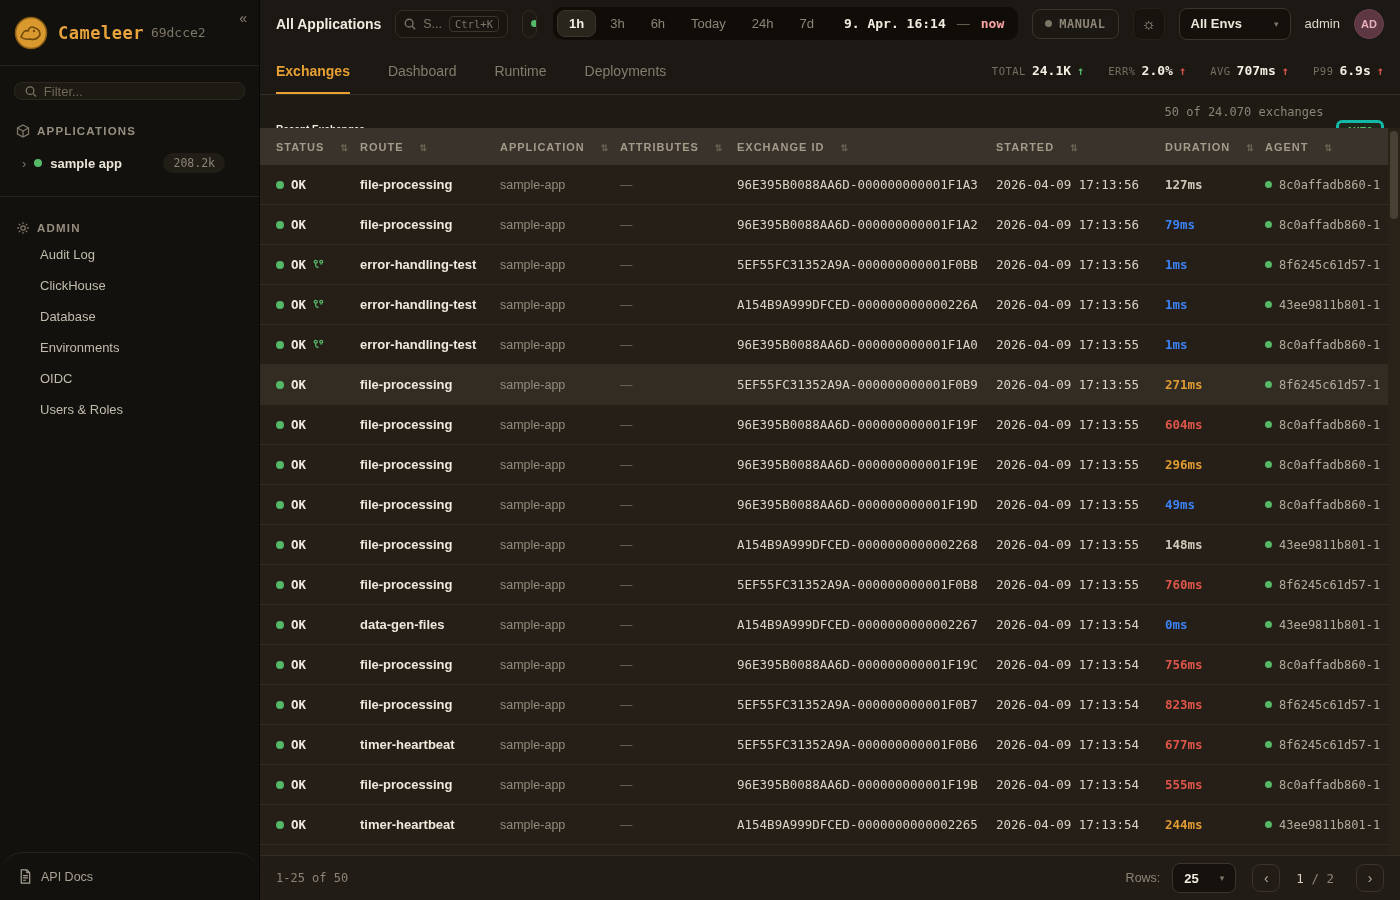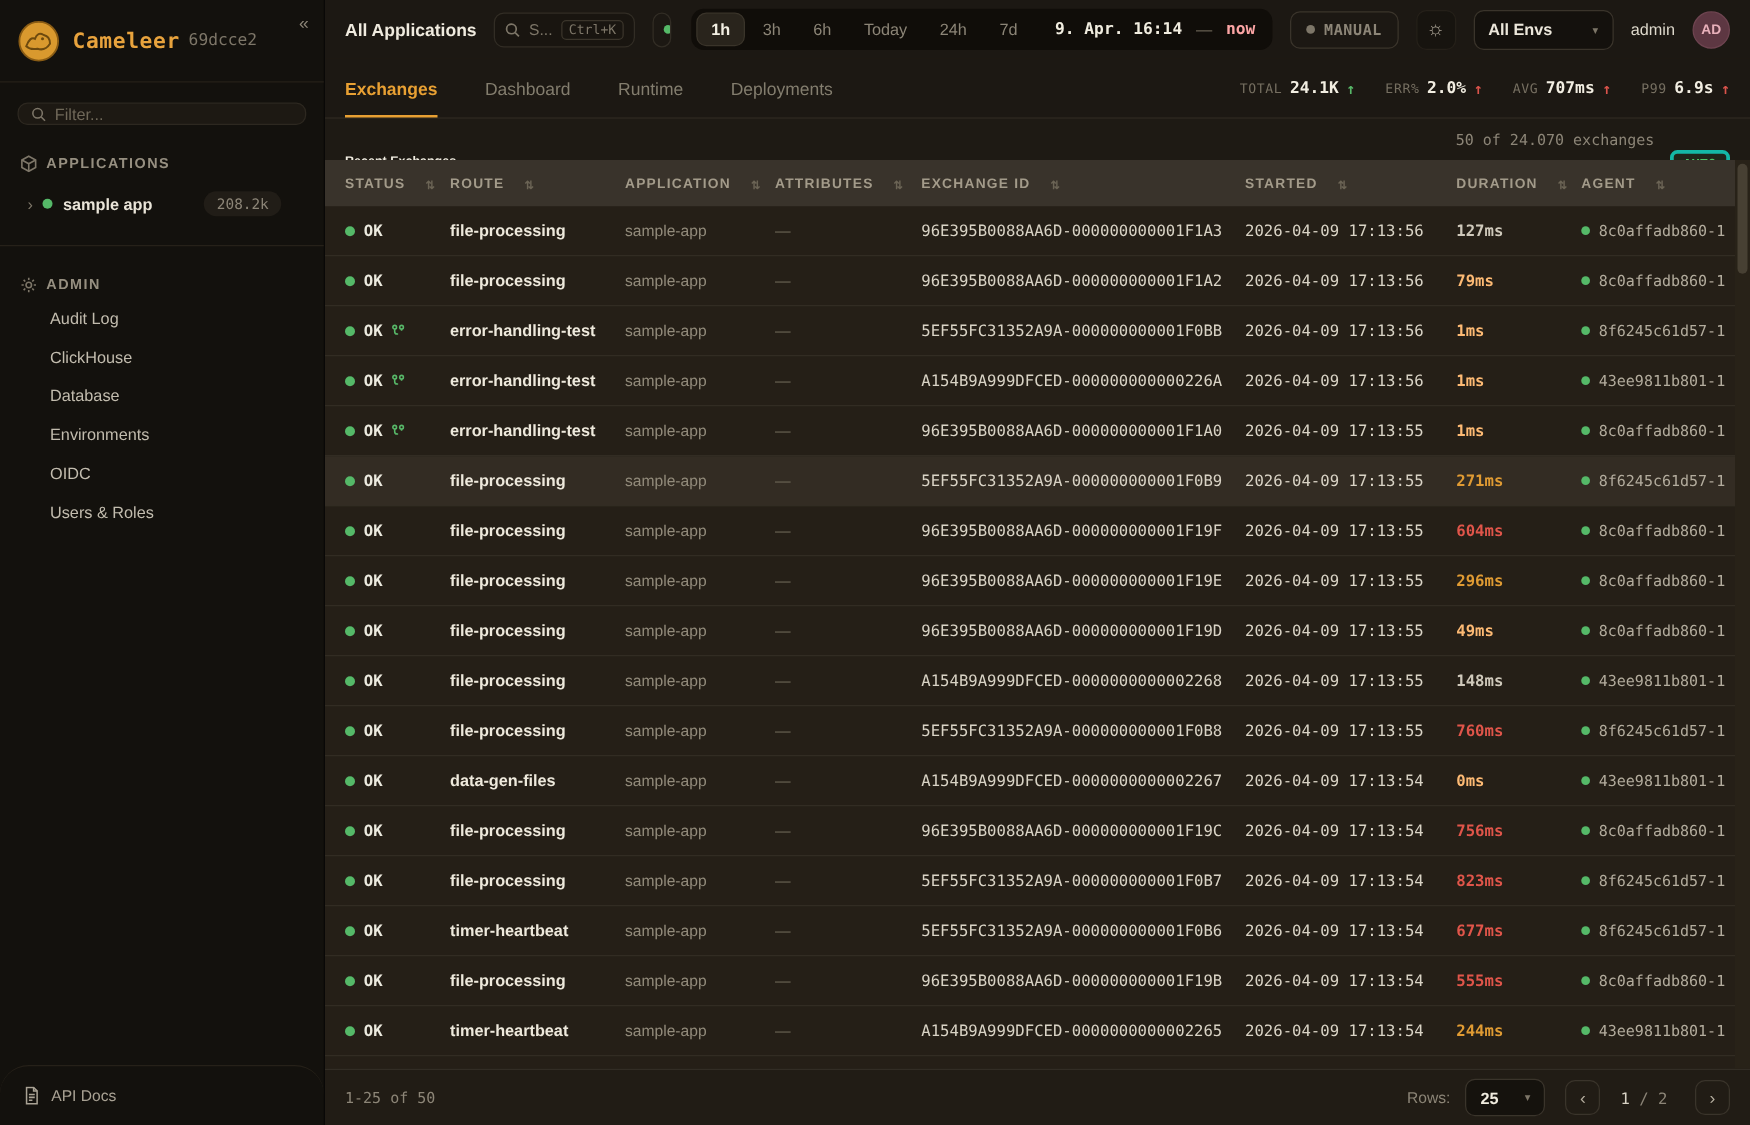--- a/index.html
+++ b/index.html
@@ -88,21 +88,21 @@
   .trow { height:40px; border-bottom:1px solid #322c23; cursor:pointer; }
   .trow.highlight { background:#332c23; }
   .cell-status { display:flex; align-items:center; gap:7px; }
   .cell-status .ok { font-family:"DejaVu Sans Mono", monospace; font-size:12.5px; font-weight:bold; color:#eceadf; }
   .fork { display:flex; color:#57b768; }
   .cell-route { font-size:13px; font-weight:bold; color:#eee9dc; }
   .cell-app { font-size:12.5px; color:#928b7b; }
   .cell-attr { font-size:12.5px; color:#6f6859; }
   .cell-xid, .cell-start { font-family:"DejaVu Sans Mono", monospace; font-size:12.5px; color:#d9d3c5; }
   .cell-dur { font-family:"DejaVu Sans Mono", monospace; font-size:12.5px; font-weight:bold; }
-  .dur-green { color:#fdba74; } .dur-red { color:#e0554a; } .dur-amber { color:#e09b33; } .dur-neutral { color:#cfc9bb; }
+  .dur-green { color:#3b82f6; } .dur-red { color:#e0554a; } .dur-amber { color:#e09b33; } .dur-neutral { color:#cfc9bb; }
   .cell-agent { display:flex; align-items:center; gap:7px; font-family:"DejaVu Sans Mono", monospace; font-size:12px; color:#b3ac9d; }
   .cell-agent .dot-green { width:7px; height:7px; }
 
   
   .vscroll { position:absolute; right:0; top:128px; bottom:45px; width:12px; background:#282218; }
   .vthumb { width:8px; margin:3px auto 0 auto; height:88px; background:#474033; border-radius:4px; }
 
   
   .tfooter { margin-top:auto; height:45px; border-top:1px solid #322d25; background:#211c15; display:flex; align-items:center; padding:0 16px; flex:0 0 auto; }
   .range-info { font-family:"DejaVu Sans Mono", monospace; font-size:12px; color:#8c8577;text-align:right; }

